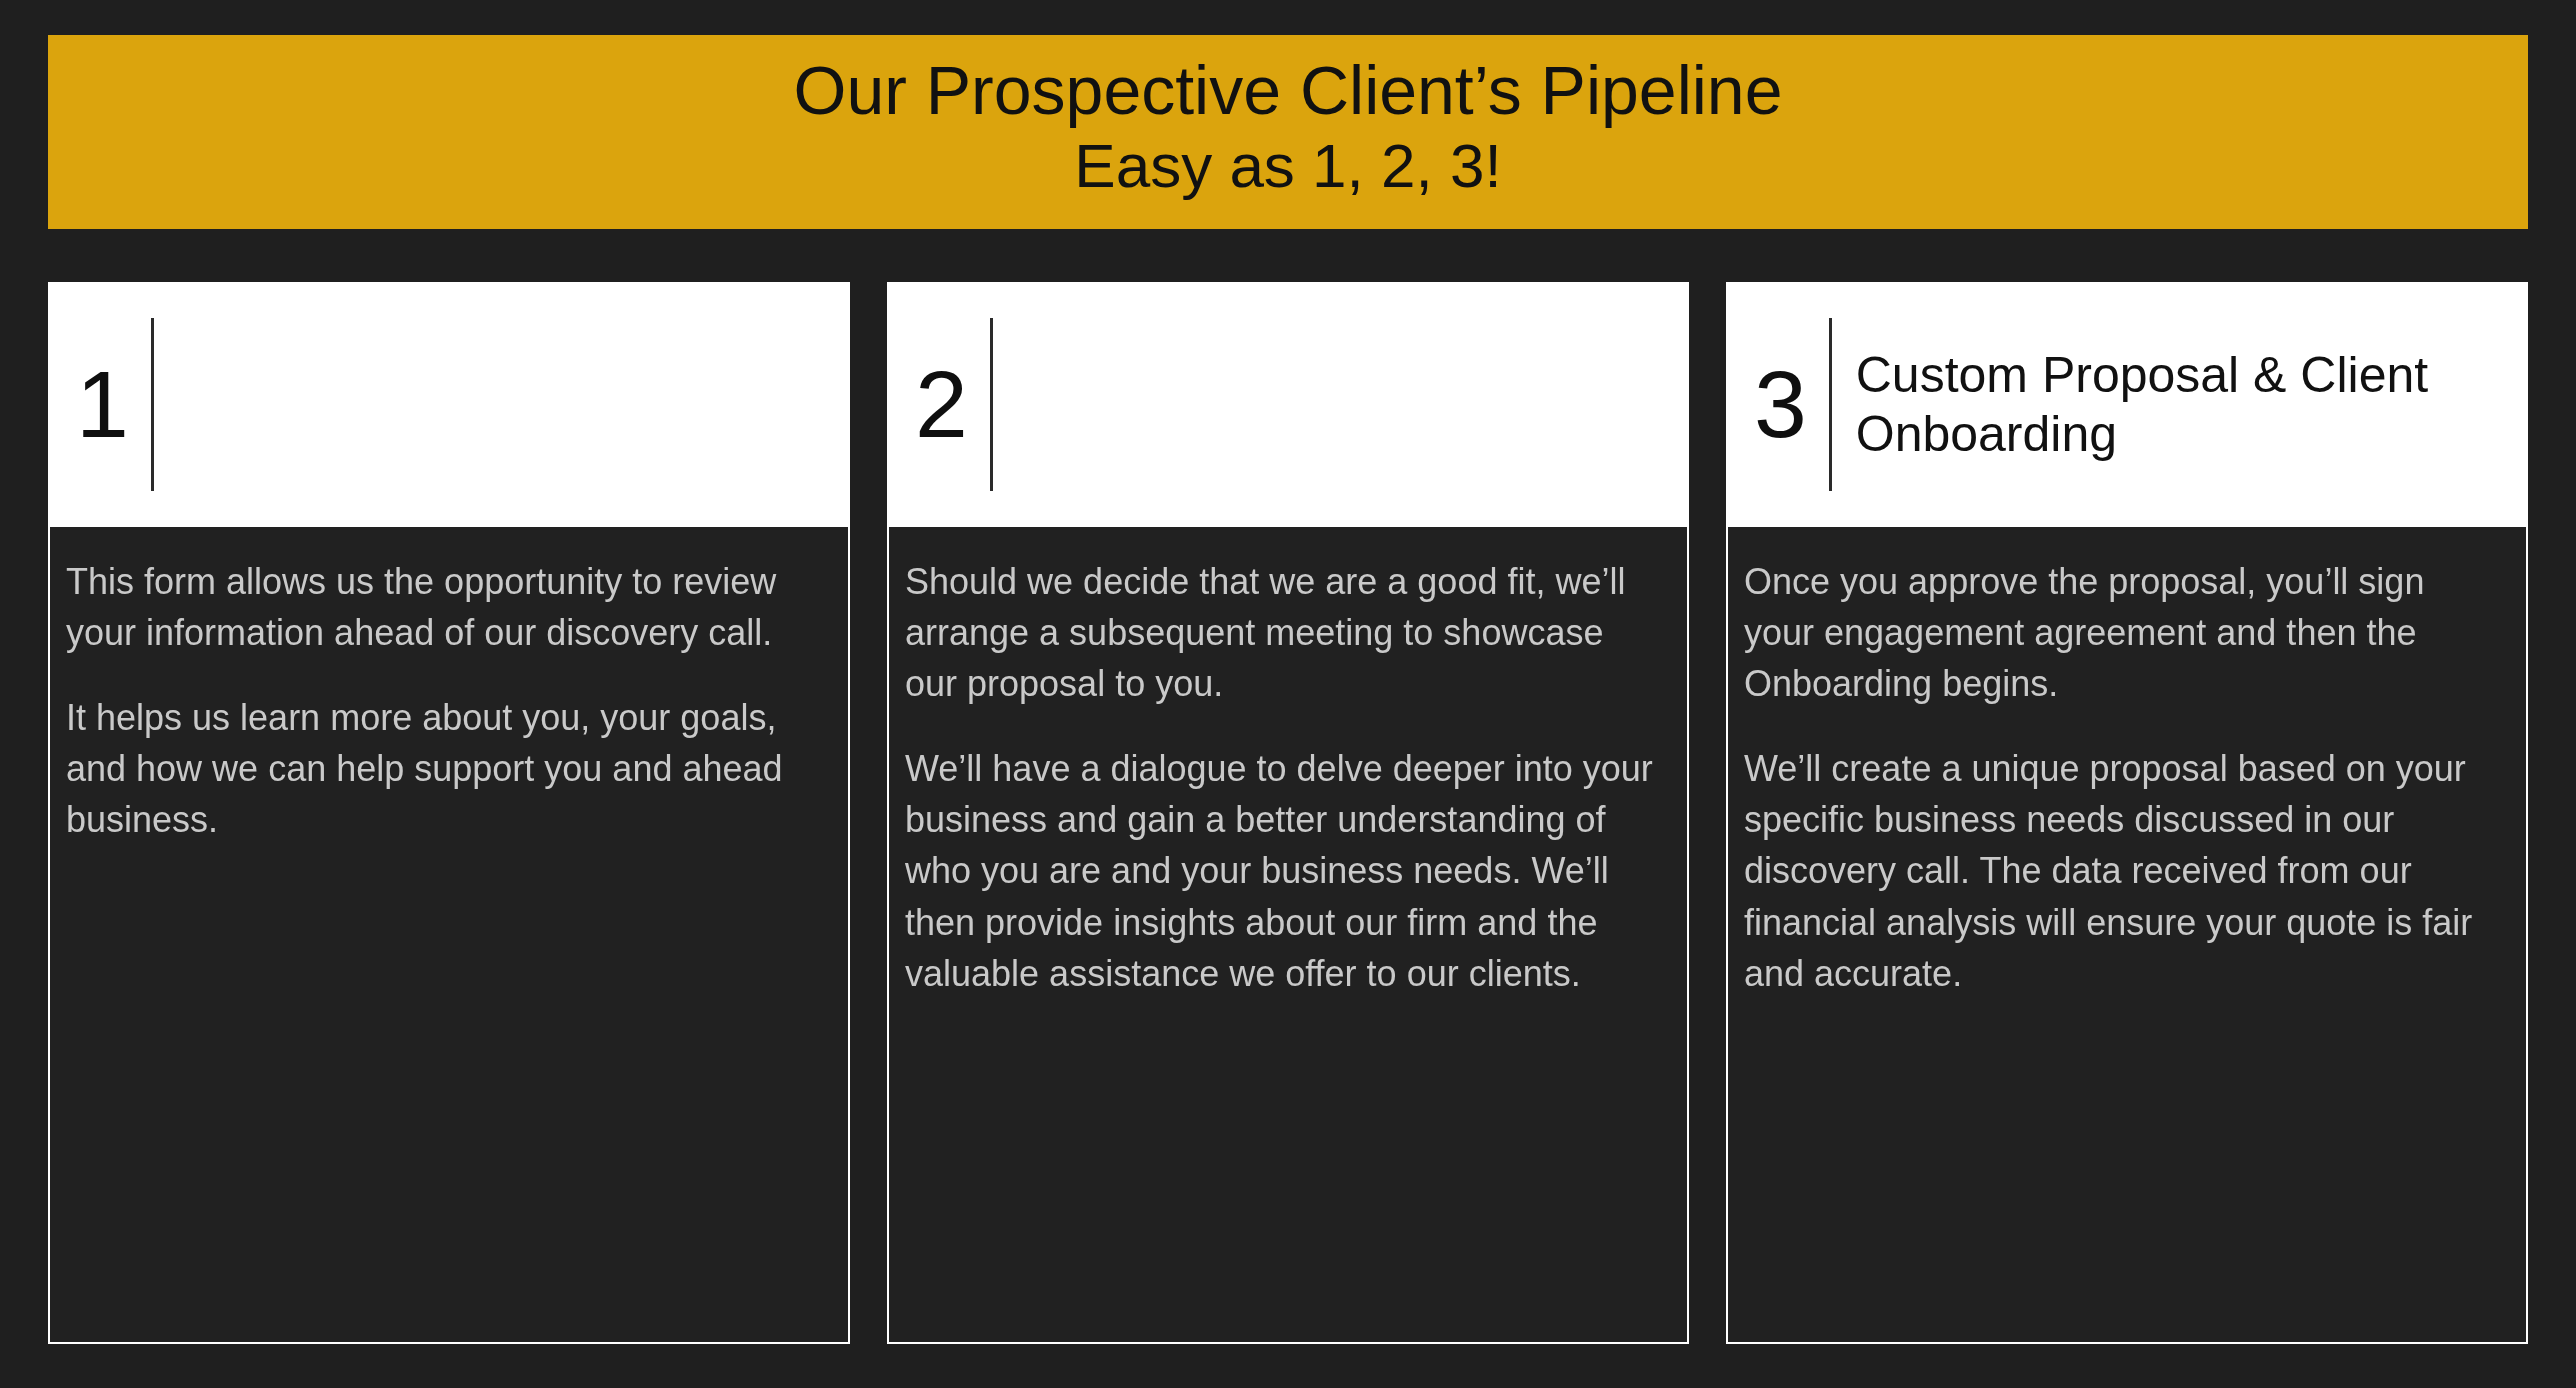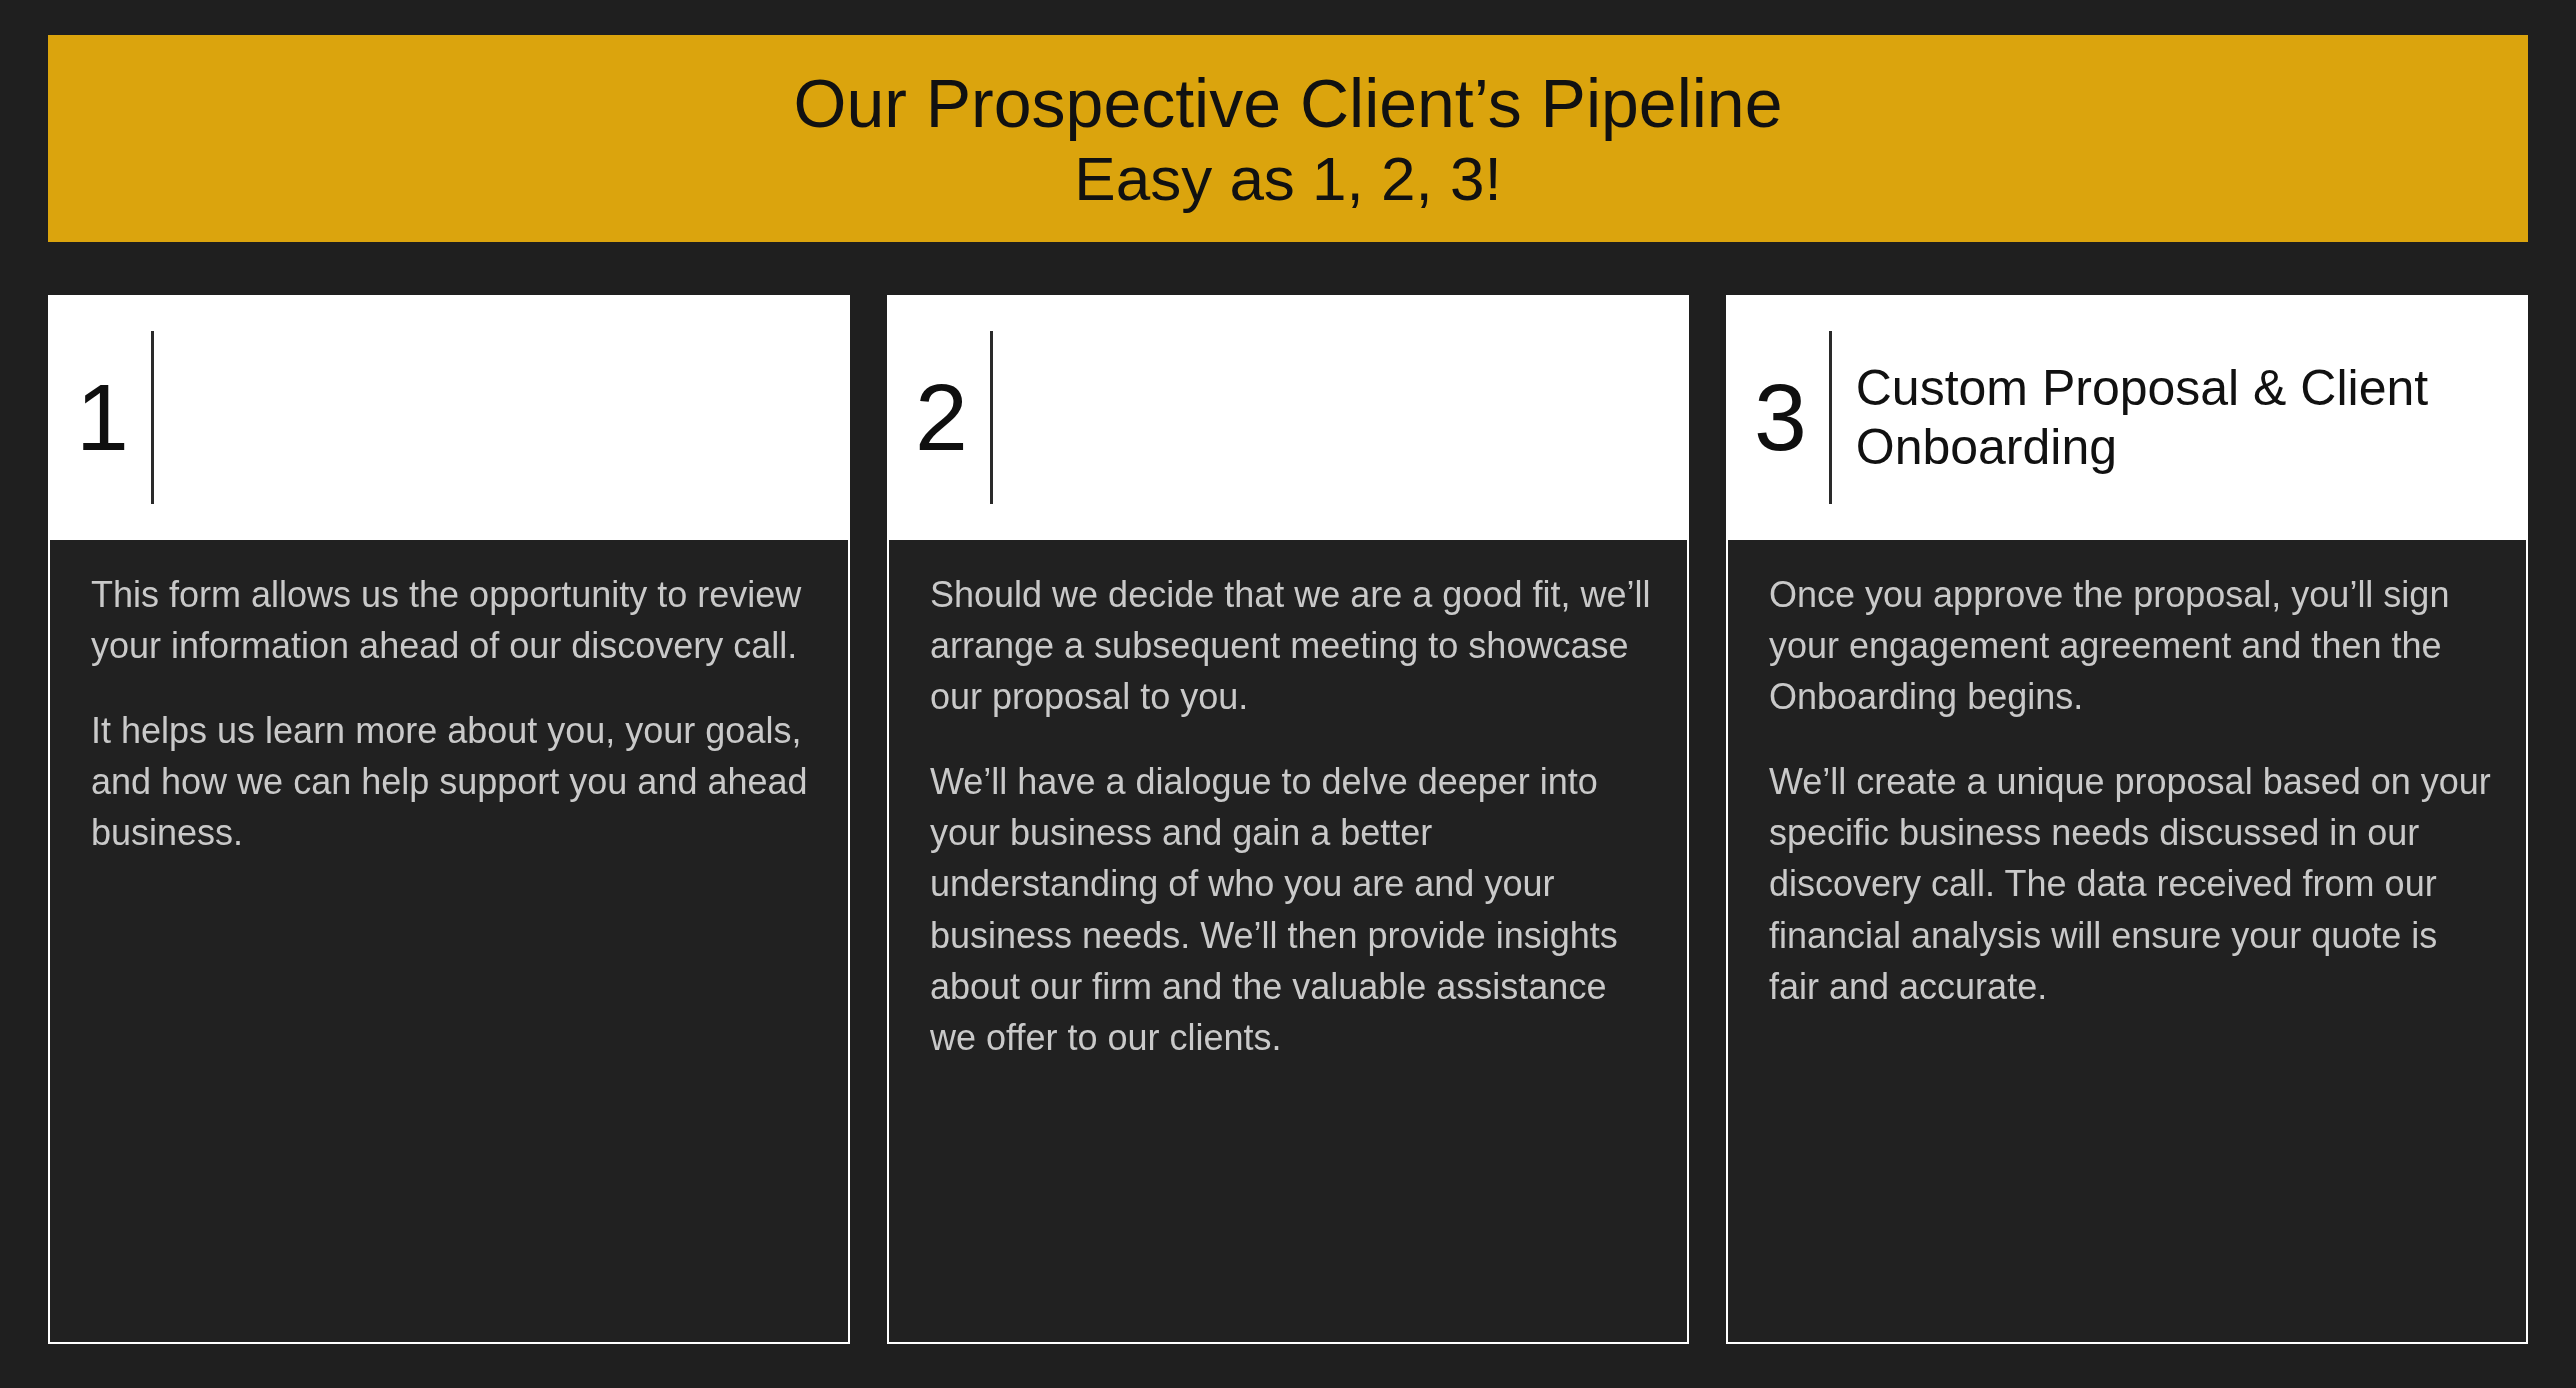--- a/index.html
+++ b/index.html
@@ -25,21 +25,21 @@
     padding: 35px 48px 45px 48px;
     display: flex;
     flex-direction: column;
   }
 
   
   .banner {
     background: #dba40d;
     width: 100%;
     box-sizing: border-box;
-    padding: 34px 16px 29px 16px;
+    padding: 21px 16px 29px 16px;
     text-align: center;
     color: #111111;
     flex: 0 0 auto;
   }
   .banner-line1 {
     font-size: 68px;
     line-height: 1.02;
     font-weight: 400;
     letter-spacing: 0px;
     white-space: nowrap;
@@ -100,21 +100,21 @@
     font-size: 50px;
     line-height: 1.18;
     padding-left: 24px;
     color: #111111;
     flex: 1 1 auto;
   }
 
   .card-body {
     flex: 1 1 auto;
     box-sizing: border-box;
-    padding: 29px 31px 24px 41px;
+    padding: 29px 31px 24px 16px;
     color: #c9c9c9;
     font-size: 36px;
     line-height: 1.42;
     background: #212121;
   }
   .card-body p {
     margin: 0 0 34px 0;
   }
   .card-body p:last-child {
     margin-bottom: 0;

